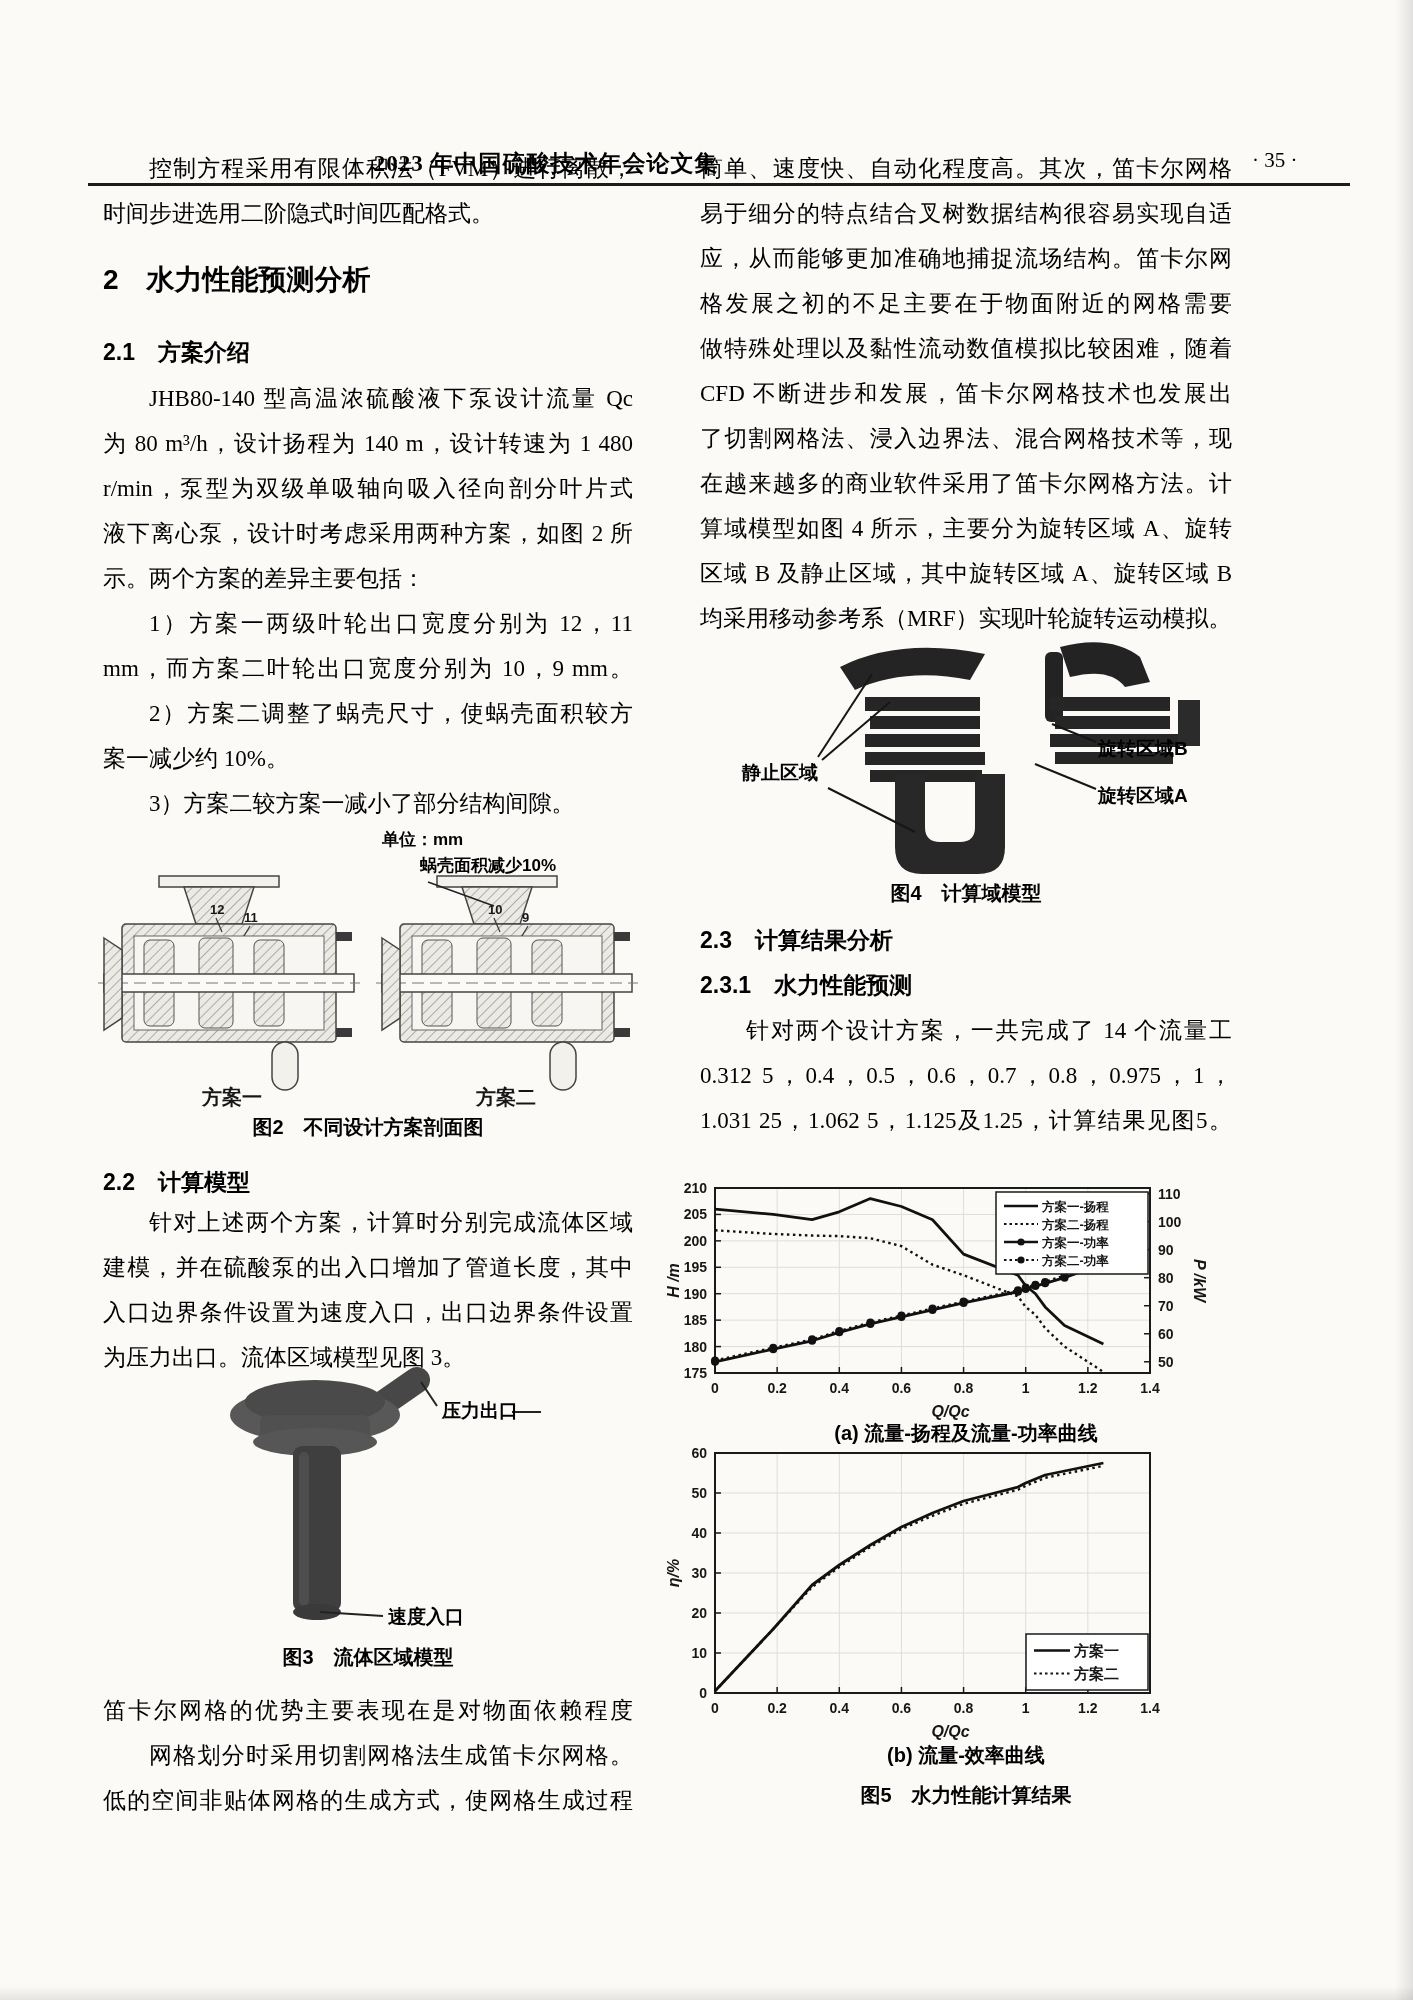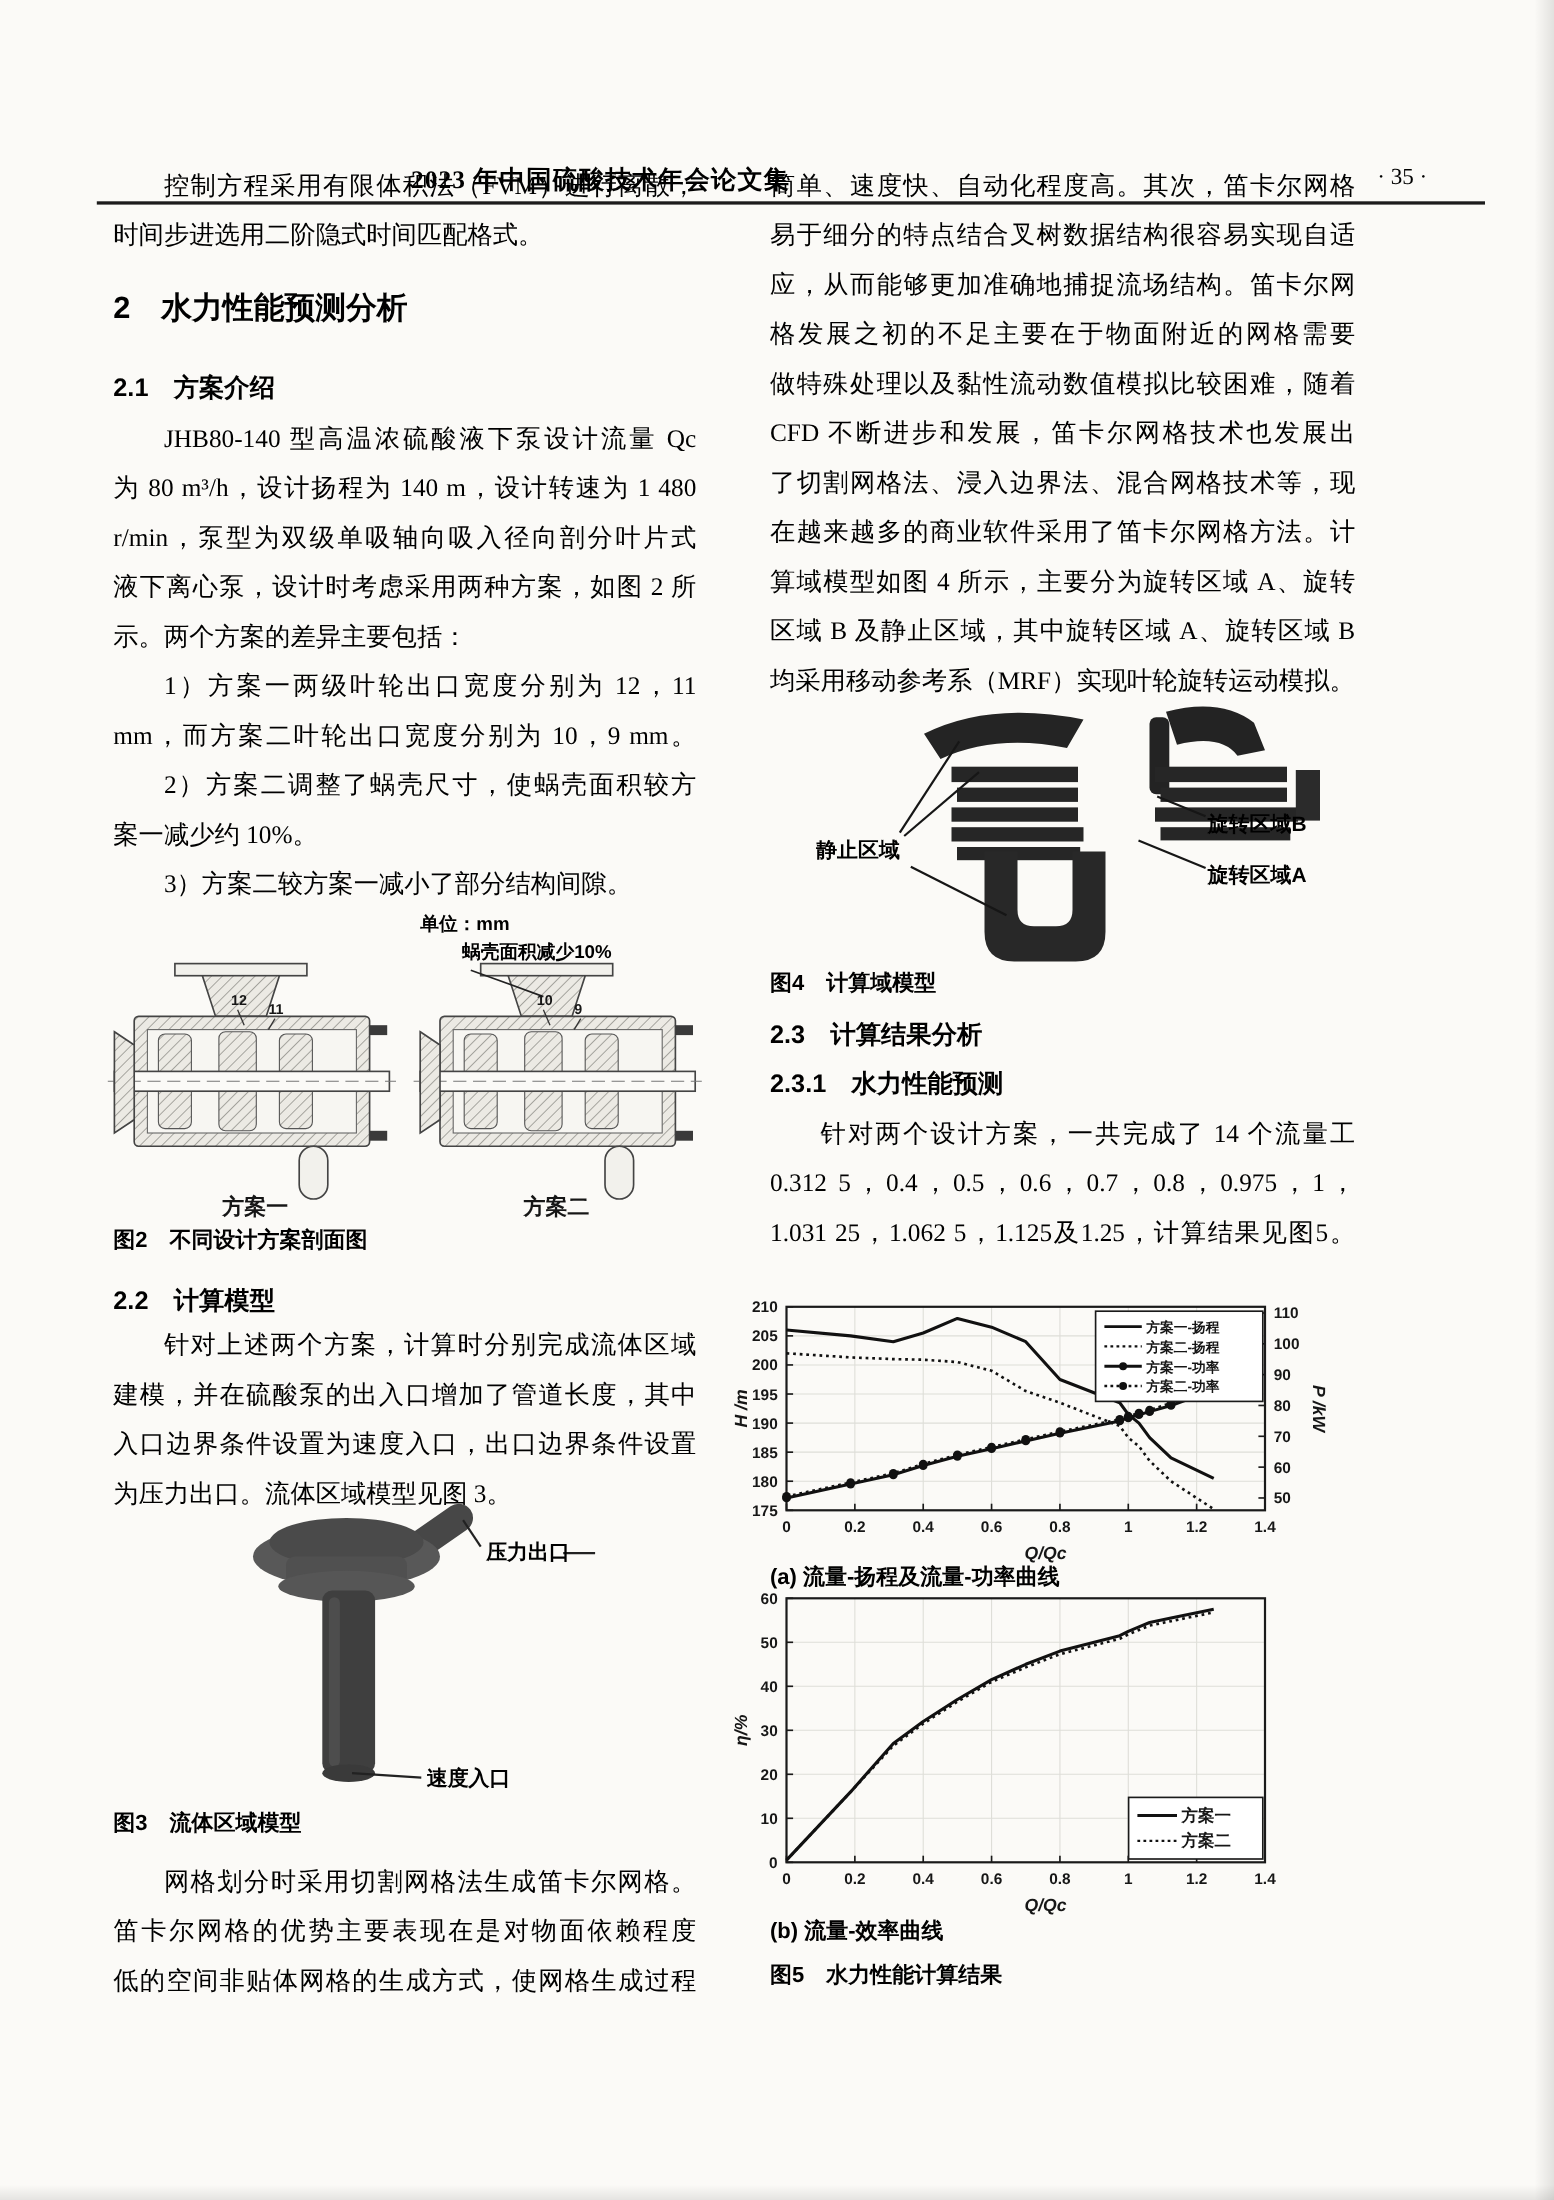--- a/index.html
+++ b/index.html
@@ -11,21 +11,21 @@
         background:linear-gradient(to bottom,rgba(0,0,0,0),rgba(0,0,0,.09));pointer-events:none;z-index:9;}
   .abs{position:absolute;}
   .hdr-title{top:148px;left:0;width:1092px;text-align:center;font-size:23px;letter-spacing:1px;font-weight:600;}
   .hdr-page{top:148px;left:1252px;width:110px;font-size:21px;}
   .hdr-rule{top:183px;left:88px;width:1262px;height:3px;background:#1c1c1c;}
   .line{height:45px;line-height:45px;font-size:23px;text-align:justify;text-align-last:justify;overflow:hidden;}
   .end{text-align-last:left;}
   .ind{text-indent:46px;}
   .h-big{font-family:"Liberation Sans","DejaVu Sans",sans-serif;font-weight:700;font-size:28px;height:52px;line-height:52px;}
   .h-sub{font-family:"Liberation Sans","DejaVu Sans",sans-serif;font-weight:700;font-size:23px;height:45px;line-height:45px;}
-  .cap{font-family:"Liberation Sans","DejaVu Sans",sans-serif;font-weight:700;font-size:20px;text-align:left;}
+  .cap{font-family:"Liberation Sans","DejaVu Sans",sans-serif;font-weight:700;font-size:20px;text-align:center;}
   .flabel{position:absolute;font-family:"Liberation Sans","DejaVu Sans",sans-serif;font-weight:700;font-size:19px;white-space:nowrap;}
   .flabel.sm{font-size:17px;}
   svg{position:absolute;overflow:visible;}
   svg text{font-family:"Liberation Sans","DejaVu Sans",sans-serif;fill:#161616;}
 </style>
 </head>
 <body>
 
 <div class="page">
 
@@ -119,22 +119,22 @@
     <ellipse cx="152" cy="252" rx="24" ry="8" fill="#3a3a3a"></ellipse>
     <line x1="256" y1="22" x2="272" y2="46" stroke="#222" stroke-width="2"></line>
     <line x1="347" y1="52" x2="376" y2="52" stroke="#222" stroke-width="2"></line>
     <line x1="155" y1="252" x2="218" y2="256" stroke="#222" stroke-width="2"></line>
   </svg>
   <div class="flabel" style="left:442px;top:1398px">压力出口</div>
   <div class="flabel" style="left:388px;top:1604px">速度入口</div>
   <div class="abs cap" style="left:103px;top:1644px;width:530px">图3　流体区域模型</div>
 
   <div class="abs" style="left:103px;top:1688px;width:530px">
+    <div class="line">笛卡尔网格的优势主要表现在是对物面依赖程度</div>
     <div class="line ind">网格划分时采用切割网格法生成笛卡尔网格。</div>
-    <div class="line">笛卡尔网格的优势主要表现在是对物面依赖程度</div>
     <div class="line">低的空间非贴体网格的生成方式，使网格生成过程</div>
   </div>
 
   <div class="abs" style="left:700px;top:146px;width:532px">
     <div class="line">简单、速度快、自动化程度高。其次，笛卡尔网格</div>
     <div class="line">易于细分的特点结合叉树数据结构很容易实现自适</div>
     <div class="line">应，从而能够更加准确地捕捉流场结构。笛卡尔网</div>
     <div class="line">格发展之初的不足主要在于物面附近的网格需要</div>
     <div class="line">做特殊处理以及黏性流动数值模拟比较困难，随着</div>
     <div class="line">CFD 不断进步和发展，笛卡尔网格技术也发展出</div>

